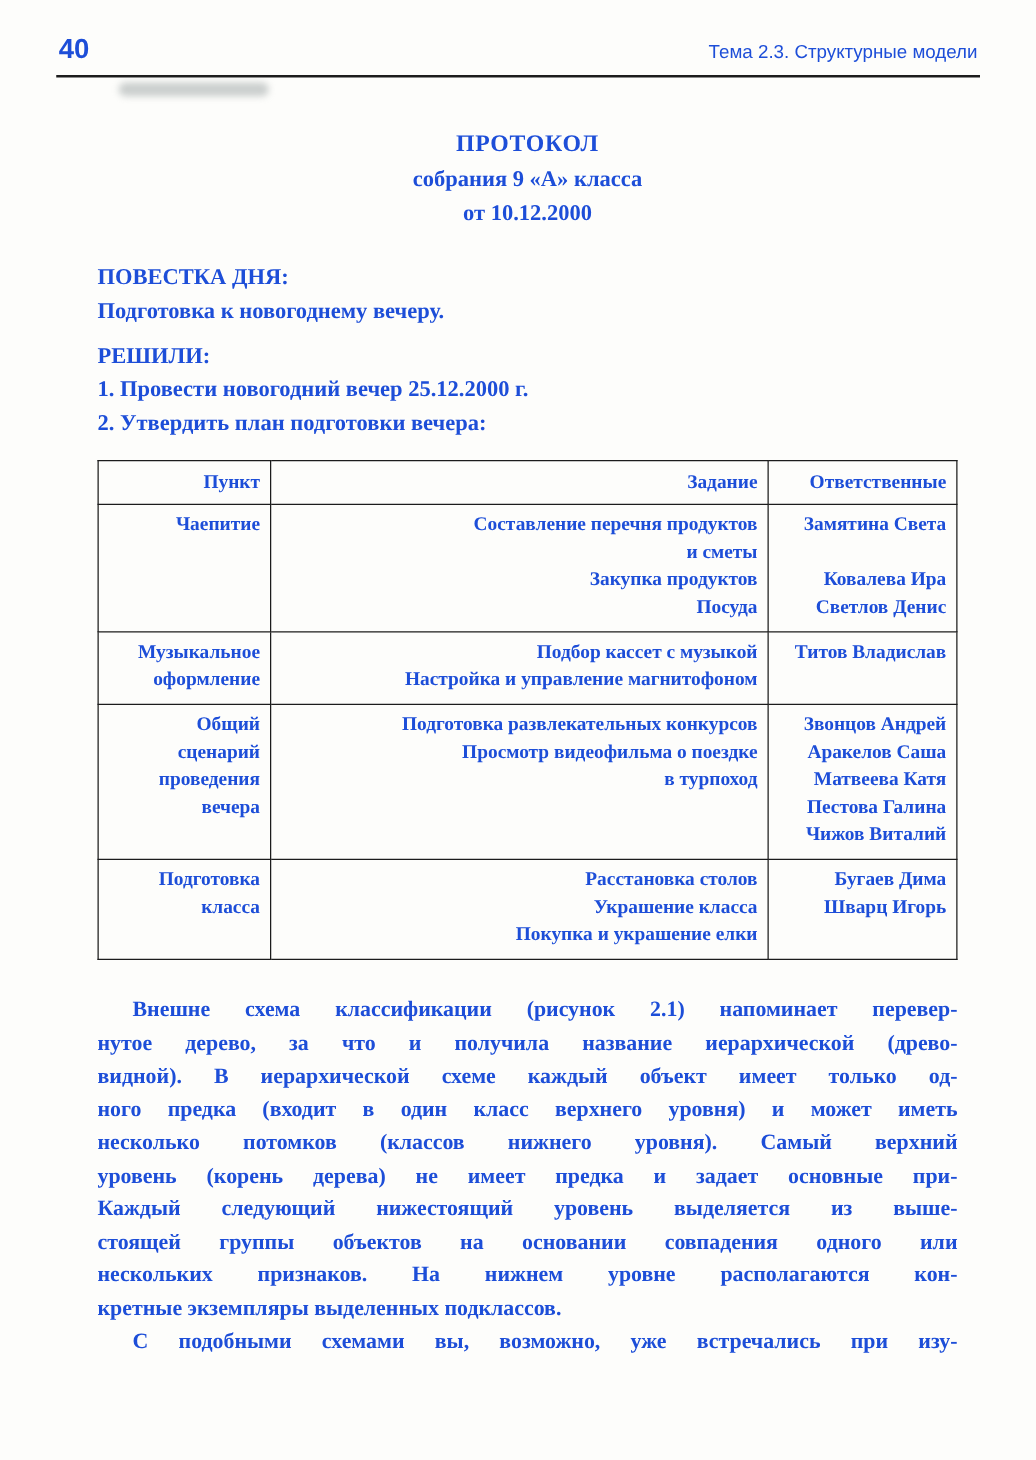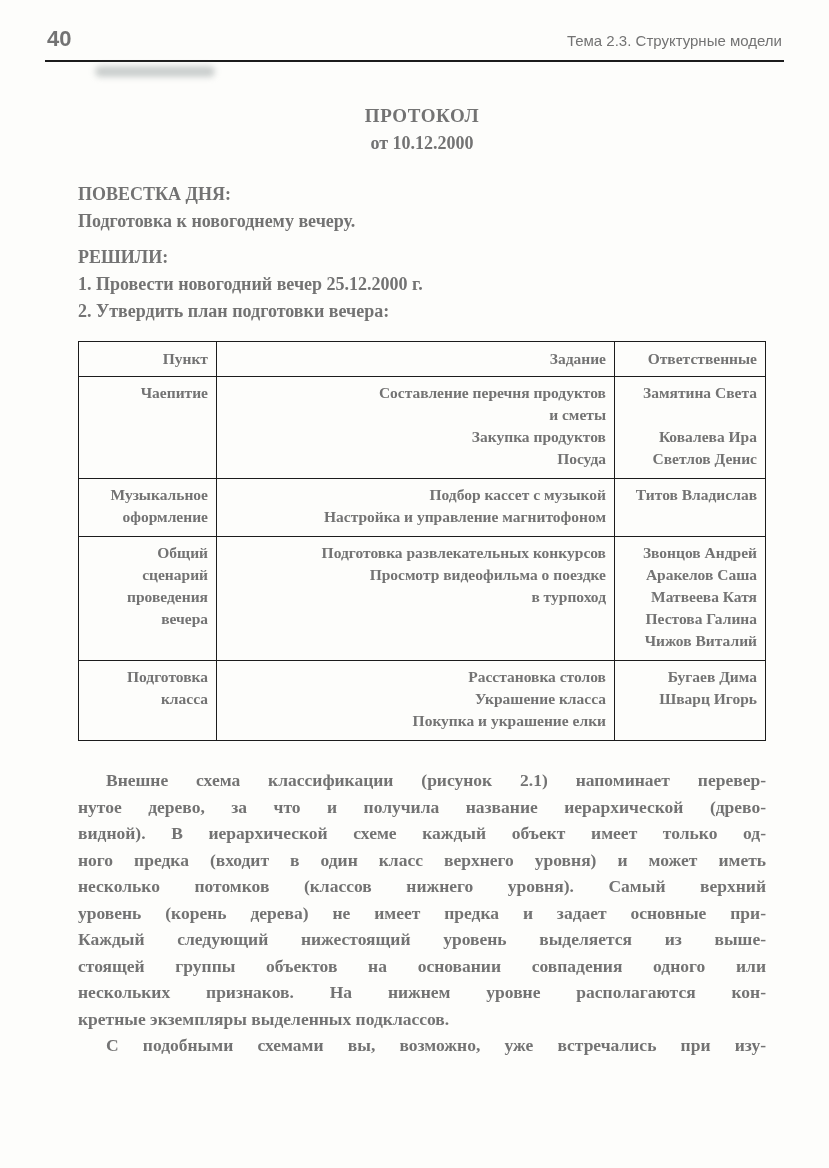--- a/index.html
+++ b/index.html
@@ -2,21 +2,21 @@
 <html><head>
 <meta charset="utf-8">
 <style>
   html,body{margin:0;padding:0;background:#d8d8d8;}
   .page{
     position:relative;
     width:829px;height:1168px;
     margin:0 auto;
     background:#fdfdfb;
     font-family:"Liberation Serif","DejaVu Serif",serif;
-    color:#737373;
+    color:#1d4ed8;
     overflow:hidden;
     box-sizing:border-box;
   }
   
   .runhead{
     position:absolute;top:26px;left:47px;right:47px;
     display:flex;justify-content:space-between;align-items:baseline;
     font-family:"Liberation Sans","DejaVu Sans",sans-serif;
   }
   .pagenum{font-size:22px;font-weight:bold;}
@@ -63,20 +63,21 @@
     <span class="pagenum">40</span>
     <span class="running-title">Тема 2.3. Структурные модели</span>
   </div>
   <div class="header-rule"></div>
   <div class="smudge"></div>
 
   <div class="content">
 
     <div class="title-block">
       <div class="doc-title">ПРОТОКОЛ</div>
+      <div class="doc-sub">собрания 9 «А» класса</div>
       <div class="doc-sub">от 10.12.2000</div>
     </div>
 
     <div class="label-line agenda-label">ПОВЕСТКА ДНЯ:</div>
     <div class="label-line">Подготовка к новогоднему вечеру.</div>
 
     <div class="label-line decided-label">РЕШИЛИ:</div>
     <div class="decision">1. Провести новогодний вечер 25.12.2000 г.</div>
     <div class="decision">2. Утвердить план подготовки вечера:</div>
 

